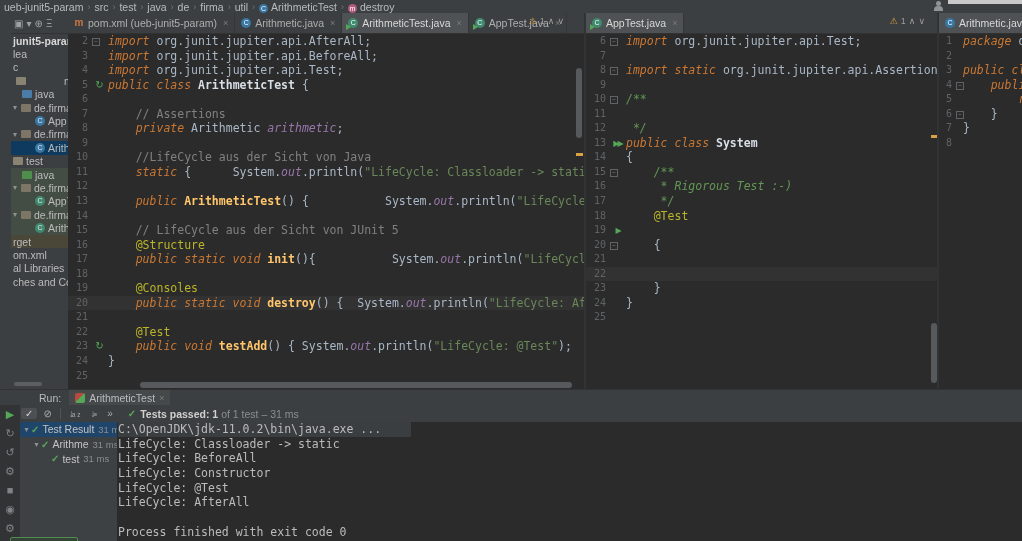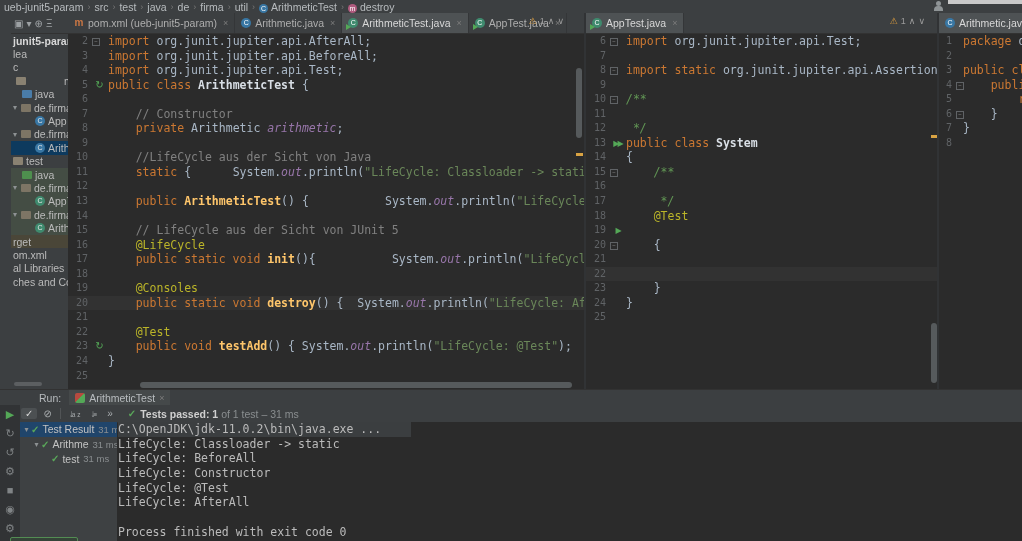--- a/index.html
+++ b/index.html
@@ -63,21 +63,21 @@
   .row.cur{background:#323232;}
   .ln{flex:0 0 20px;text-align:right;color:#606366;font-family:"DejaVu Sans Mono",monospace;font-size:10px;padding-right:3px;}
   .narrow .ln{flex-basis:13px;}
   .gut{flex:0 0 17px;position:relative;font-size:9px;color:#499c54;text-align:center;}
   .narrow .gut{flex-basis:8px;}
   .gut .fold{position:absolute;left:1px;top:4px;width:6px;height:6px;border:1px solid #606366;font-size:6px;
              line-height:5px;color:#8b8b8b;background:#2b2b2b;}
   .gut .rerun{color:#54a857;font-size:10px;}
   .gut .runa{color:#54a857;font-size:8px;letter-spacing:-2px;}
   .cl{flex:1 1 auto;font-family:"DejaVu Sans Mono",monospace;color:#a9b7c6;overflow:hidden;}
-  .kw{color:#cc7832;} .pl{color:#a9b7c6;} .str{color:#6a8759;} .cmt{color:#808080;}
+  .kw{color:#cc7832;font-style:italic;} .pl{color:#a9b7c6;} .str{color:#6a8759;} .cmt{color:#808080;}
   .doc{color:#629755;font-style:italic;} .ann{color:#bbb529;} .mth{color:#ffc66b;font-weight:bold;}
   .fld{color:#9876aa;font-style:italic;} .wht{color:#d8dee5;font-weight:bold;}
   .inspect{position:absolute;top:3px;font-size:9px;color:#9b9b9b;display:flex;align-items:center;gap:3px;}
   .inspect .warn{color:#e8a33d;font-size:9px;}
   .vsb{position:absolute;width:6px;border-radius:3px;background:#565a5c;}
   .hsb{position:absolute;height:6px;border-radius:3px;background:#565a5c;}
   .stripe-warn{position:absolute;width:7px;height:3px;background:#d9a343;}
   
   #run{position:absolute;left:0;top:389px;width:1022px;height:152px;background:#2b2b2b;border-top:1px solid #323232;}
   #runhead{position:absolute;left:0;top:0;width:1022px;height:15px;background:#3c3f41;display:flex;align-items:center;
@@ -255,30 +255,30 @@
             <span>AppTest.java</span>
             <span class="x">×</span>
           </div>
         </div>
       <div class="code">
           <div class="row"><span class="ln">2</span><span class="gut"><span class="fold">−</span></span><span class="cl"><span class="kw">import </span><span class="pl">org.junit.jupiter.api.AfterAll;</span></span></div>
           <div class="row"><span class="ln">3</span><span class="gut"></span><span class="cl"><span class="kw">import </span><span class="pl">org.junit.jupiter.api.BeforeAll;</span></span></div>
           <div class="row"><span class="ln">4</span><span class="gut"></span><span class="cl"><span class="kw">import </span><span class="pl">org.junit.jupiter.api.Test;</span></span></div>
           <div class="row"><span class="ln">5</span><span class="gut"><span class="rerun">↻</span></span><span class="cl"><span class="kw">public class </span><span class="wht">ArithmeticTest</span><span class="pl"> {</span></span></div>
           <div class="row"><span class="ln">6</span><span class="gut"></span><span class="cl"></span></div>
-          <div class="row"><span class="ln">7</span><span class="gut"></span><span class="cl"><span class="cmt">    // Constructor</span></span></div>
+          <div class="row"><span class="ln">7</span><span class="gut"></span><span class="cl"><span class="cmt">    // Assertions</span></span></div>
           <div class="row"><span class="ln">8</span><span class="gut"></span><span class="cl"><span class="kw">    private </span><span class="pl">Arithmetic </span><span class="fld">arithmetic</span><span class="pl">;</span></span></div>
           <div class="row"><span class="ln">9</span><span class="gut"></span><span class="cl"></span></div>
           <div class="row"><span class="ln">10</span><span class="gut"></span><span class="cl"><span class="cmt">    //LifeCycle aus der Sicht von Java</span></span></div>
           <div class="row"><span class="ln">11</span><span class="gut"></span><span class="cl"><span class="kw">    static </span><span class="pl">{      System.</span><span class="fld">out</span><span class="pl">.println(</span><span class="str">"LifeCycle: Classloader -&gt; static"</span></span></div>
           <div class="row"><span class="ln">12</span><span class="gut"></span><span class="cl"></span></div>
           <div class="row"><span class="ln">13</span><span class="gut"></span><span class="cl"><span class="kw">    public </span><span class="mth">ArithmeticTest</span><span class="pl">() {           System.</span><span class="fld">out</span><span class="pl">.println(</span><span class="str">"LifeCycle: Constructor"</span></span></div>
           <div class="row"><span class="ln">14</span><span class="gut"></span><span class="cl"></span></div>
           <div class="row"><span class="ln">15</span><span class="gut"></span><span class="cl"><span class="cmt">    // LifeCycle aus der Sicht von JUnit 5</span></span></div>
-          <div class="row"><span class="ln">16</span><span class="gut"></span><span class="cl"><span class="ann">    @LifeCycle</span></span></div>
+          <div class="row"><span class="ln">16</span><span class="gut"></span><span class="cl"><span class="ann">    @Structure</span></span></div>
           <div class="row"><span class="ln">17</span><span class="gut"></span><span class="cl"><span class="kw">    public static void </span><span class="mth">init</span><span class="pl">(){           System.</span><span class="fld">out</span><span class="pl">.println(</span><span class="str">"LifeCycle: BeforeAll"</span></span></div>
           <div class="row"><span class="ln">18</span><span class="gut"></span><span class="cl"></span></div>
           <div class="row"><span class="ln">19</span><span class="gut"></span><span class="cl"><span class="ann">    @Consoles</span></span></div>
           <div class="row cur"><span class="ln">20</span><span class="gut"></span><span class="cl"><span class="kw">    public static void </span><span class="mth">destroy</span><span class="pl">() {  System.</span><span class="fld">out</span><span class="pl">.println(</span><span class="str">"LifeCycle: AfterAll"</span></span></div>
           <div class="row"><span class="ln">21</span><span class="gut"></span><span class="cl"></span></div>
           <div class="row"><span class="ln">22</span><span class="gut"></span><span class="cl"><span class="ann">    @Test</span></span></div>
           <div class="row"><span class="ln">23</span><span class="gut"><span class="rerun">↻</span></span><span class="cl"><span class="kw">    public void </span><span class="mth">testAdd</span><span class="pl">() { System.</span><span class="fld">out</span><span class="pl">.println(</span><span class="str">"LifeCycle: @Test"</span><span class="pl">);      }</span></span></div>
           <div class="row"><span class="ln">24</span><span class="gut"></span><span class="cl"><span class="pl">}</span></span></div>
           <div class="row"><span class="ln">25</span><span class="gut"></span><span class="cl"></span></div>
         </div>
@@ -305,21 +305,21 @@
           <div class="row"><span class="ln">6</span><span class="gut"><span class="fold">−</span></span><span class="cl"><span class="kw">import </span><span class="pl">org.junit.jupiter.api.Test;</span></span></div>
           <div class="row"><span class="ln">7</span><span class="gut"></span><span class="cl"></span></div>
           <div class="row"><span class="ln">8</span><span class="gut"><span class="fold">−</span></span><span class="cl"><span class="kw">import static </span><span class="pl">org.junit.jupiter.api.Assertions.</span></span></div>
           <div class="row"><span class="ln">9</span><span class="gut"></span><span class="cl"></span></div>
           <div class="row"><span class="ln">10</span><span class="gut"><span class="fold">−</span></span><span class="cl"><span class="doc">/**</span></span></div>
           <div class="row"><span class="ln">11</span><span class="gut"></span></div>
           <div class="row"><span class="ln">12</span><span class="gut"></span><span class="cl"><span class="doc"> */</span></span></div>
           <div class="row"><span class="ln">13</span><span class="gut"><span class="runa">▶▶</span></span><span class="cl"><span class="kw">public class </span><span class="wht">System</span></span></div>
           <div class="row"><span class="ln">14</span><span class="gut"></span><span class="cl"><span class="pl">{</span></span></div>
           <div class="row"><span class="ln">15</span><span class="gut"><span class="fold">−</span></span><span class="cl"><span class="doc">    /**</span></span></div>
-          <div class="row"><span class="ln">16</span><span class="gut"></span></div>
+          <div class="row"><span class="ln">16</span><span class="gut"></span><span class="cl"><span class="doc">     * Rigorous Test :-)</span></span></div>
           <div class="row"><span class="ln">17</span><span class="gut"></span><span class="cl"><span class="doc">     */</span></span></div>
           <div class="row"><span class="ln">18</span><span class="gut"></span><span class="cl"><span class="ann">    @Test</span></span></div>
           <div class="row"><span class="ln">19</span><span class="gut"><span class="runa">▶</span></span></div>
           <div class="row"><span class="ln">20</span><span class="gut"><span class="fold">−</span></span><span class="cl"><span class="pl">    {</span></span></div>
           <div class="row"><span class="ln">21</span><span class="gut"></span><span class="cl"></span></div>
           <div class="row cur"><span class="ln">22</span><span class="gut"></span></div>
           <div class="row"><span class="ln">23</span><span class="gut"></span><span class="cl"><span class="pl">    }</span></span></div>
           <div class="row"><span class="ln">24</span><span class="gut"></span><span class="cl"><span class="pl">}</span></span></div>
           <div class="row"><span class="ln">25</span><span class="gut"></span><span class="cl"></span></div>
         </div>

